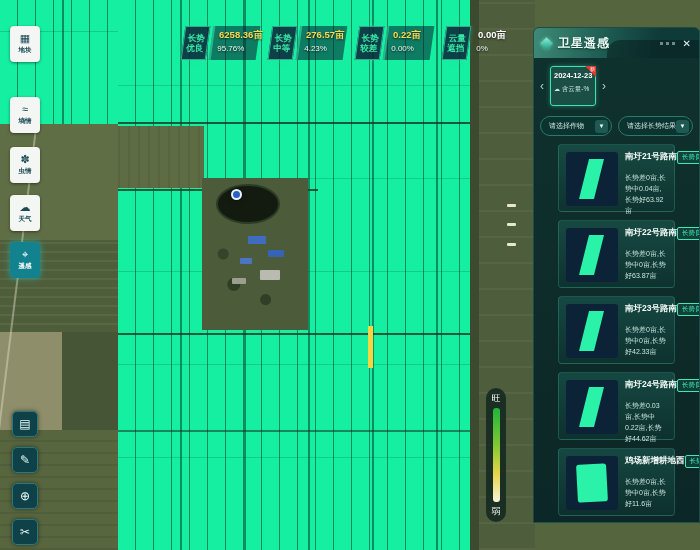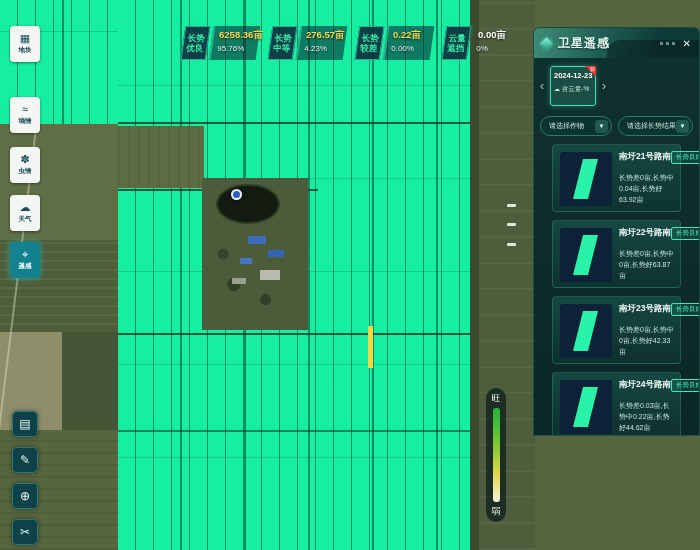--- a/index.html
+++ b/index.html
@@ -103,21 +103,21 @@
   
   .mode { position:absolute; left:446px; top:502px; width:52px; height:36px;
     background:rgba(12,40,46,.9); border:1px solid rgba(90,170,180,.4); border-radius:6px;
     padding:4px 5px; display:flex; flex-direction:column; justify-content:space-between; }
   .mrow { display:flex; align-items:center; gap:4px; cursor:pointer; }
   .radio { width:7px; height:7px; border-radius:50%; border:1px solid #9fc3cc; }
   .mrow.sel .radio { background:#2f7df0; border-color:#7fb2ff; box-shadow:inset 0 0 0 1.5px #dce9ff; }
   .mrow .ml { color:#f2fbfa; font-size:7.5px; font-weight:bold; }
 
   
-  .panel { position:absolute; left:533px; top:27px; width:167px; height:409px;
+  .panel { position:absolute; left:533px; top:27px; width:167px; height:496px;
     background:linear-gradient(180deg, rgba(13,48,46,.96), rgba(9,36,38,.96));
     border:1px solid rgba(60,140,130,.35); border-radius:6px 6px 0 0; overflow:hidden; }
   .phead { position:relative; height:30px;
     background:linear-gradient(100deg,#3f8a77 0%, #1c5a50 45%, #0e3a38 75%);
     display:flex; align-items:center; padding:0 8px; }
   .phead::after { content:""; position:absolute; right:0; top:12px; width:92px; height:18px;
     background:rgba(8,30,30,.55); border-top-left-radius:14px; }
   .pdiamond { width:9px; height:9px; background:linear-gradient(135deg,#8ef5d8,#1d9c82);
     transform:rotate(45deg); margin-right:7px; box-shadow:0 0 4px rgba(90,240,200,.8); }
   .ptitle { color:#eafff8; font-size:12px; font-weight:bold; letter-spacing:1px;
@@ -139,21 +139,21 @@
     clip-path:polygon(0 0,100% 0,100% 100%); color:#fff; font-size:5px; text-align:right;
     line-height:5px; padding:1px 1px 0 0; }
 
   .filters { display:flex; gap:6px; padding:4px 6px 8px; }
   .fsel { flex:1; height:20px; border-radius:10px; background:#0b332f; border:1px solid #2a7a6c;
     display:flex; align-items:center; padding:0 3px 0 8px; cursor:pointer; }
   .fsel .ph { color:#cfe9e2; font-size:7px; flex:1; white-space:nowrap; overflow:hidden; }
   .fsel .ar { width:13px; height:13px; border-radius:3px; background:rgba(70,160,145,.35);
     color:#e8fff8; font-size:6px; display:flex; align-items:center; justify-content:center; }
 
-  .flist { padding:0 18px; }
+  .flist { padding:0 24px; }
   .fcard { position:relative; height:68px; margin-bottom:8px; border-radius:4px;
     background:linear-gradient(180deg, rgba(30,96,86,.55), rgba(15,56,52,.55));
     border:1px solid rgba(70,180,160,.28); padding:6px 6px 0 66px; cursor:pointer; }
   .thumb { position:absolute; left:7px; top:7px; width:52px; height:54px; border-radius:3px;
     background:#0c2236; overflow:hidden; }
   .shape { position:absolute; left:18px; top:7px; width:15px; height:40px; background:#2af2a8;
     transform:skewX(-14deg); }
   .shape.blob { left:11px; top:8px; width:30px; height:38px; transform:rotate(-3deg); border-radius:3px; }
   .frow { display:flex; align-items:flex-start; }
   .fname { color:#f2fbf8; font-size:8.5px; font-weight:bold; white-space:nowrap; }
@@ -365,16 +365,26 @@
       <div class="fcard">
         <div class="thumb">
           <div class="shape"></div>
         </div>
         <div class="frow">
           <span class="fname">南圩24号路南</span>
           <span class="fchip">长势良好</span>
         </div>
         <div class="fdesc">长势差0.03亩,长势中0.22亩,长势好44.62亩</div>
       </div>
+      <div class="fcard">
+        <div class="thumb">
+          <div class="shape blob"></div>
+        </div>
+        <div class="frow">
+          <span class="fname">鸡场新增耕地西</span>
+          <span class="fchip">长势良好</span>
+        </div>
+        <div class="fdesc">长势差0亩,长势中0亩,长势好11.6亩</div>
+      </div>
     </div>
   </div>
 
 </div>
 
 </body></html>

